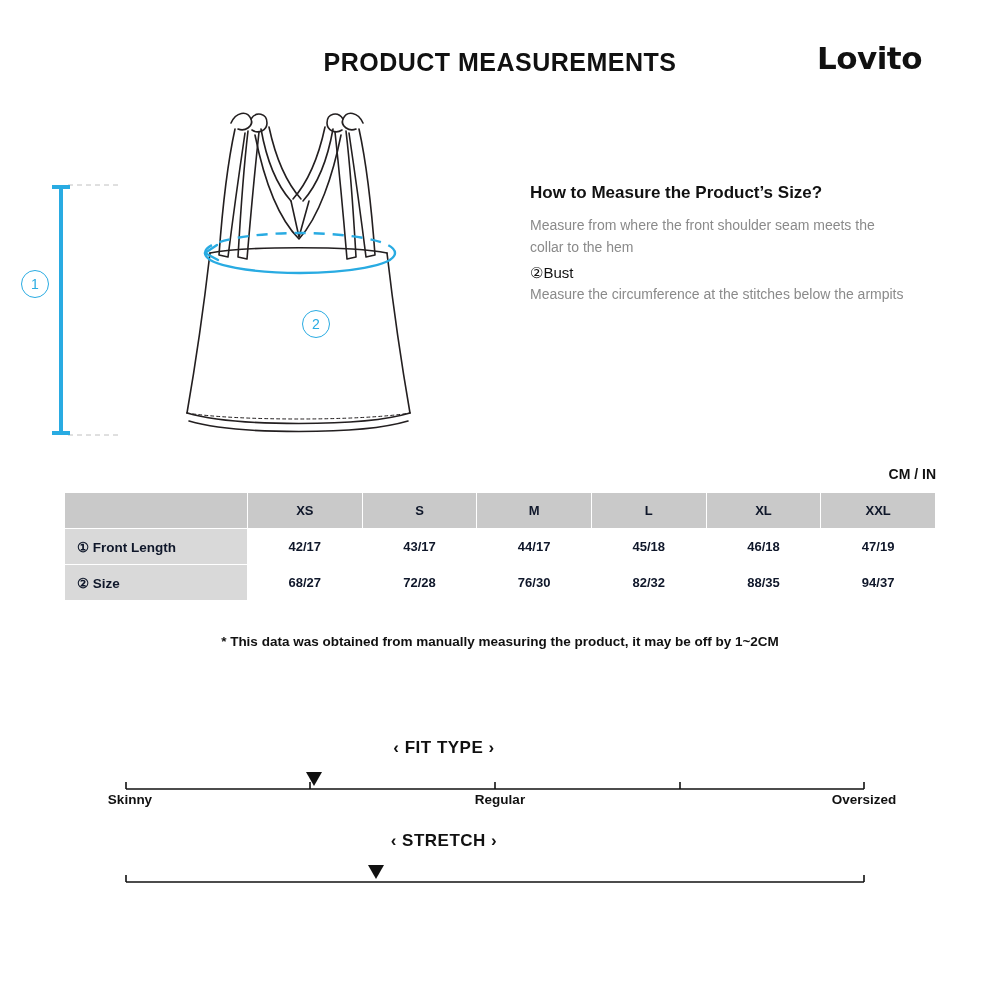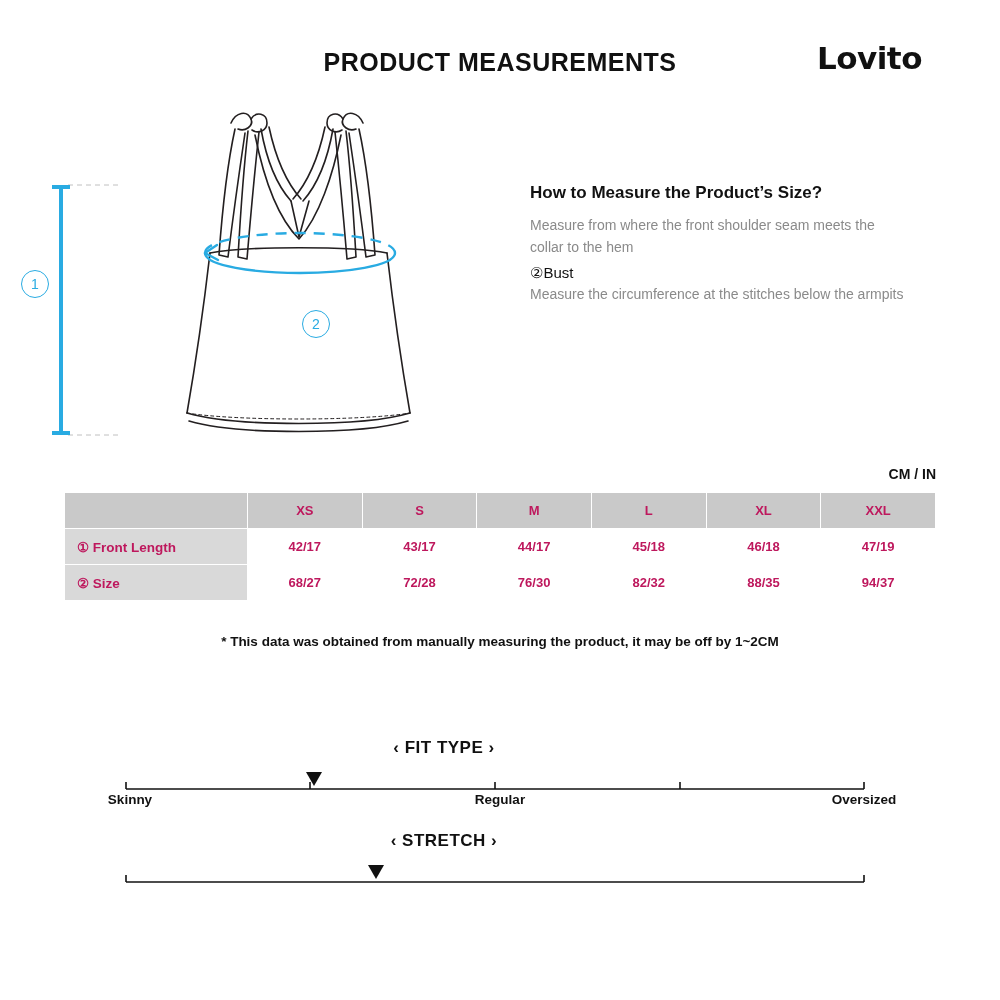--- a/index.html
+++ b/index.html
@@ -99,21 +99,21 @@
     width: 872px;
     border-collapse: collapse;
     table-layout: fixed;
   }
   .size-table th, .size-table td {
     border: 1px solid #ffffff;
     height: 33px;
     text-align: center;
     font-size: 13px;
     font-weight: bold;
-    color: #be185d;
+    color: #0f172a;
   }
   .size-table thead th {
     background: #c9c9c9;
   }
   .size-table thead th.corner {
     background: #c9c9c9;
   }
   .size-table tbody td.rowhead {
     background: #d9d9d9;
     text-align: left;

